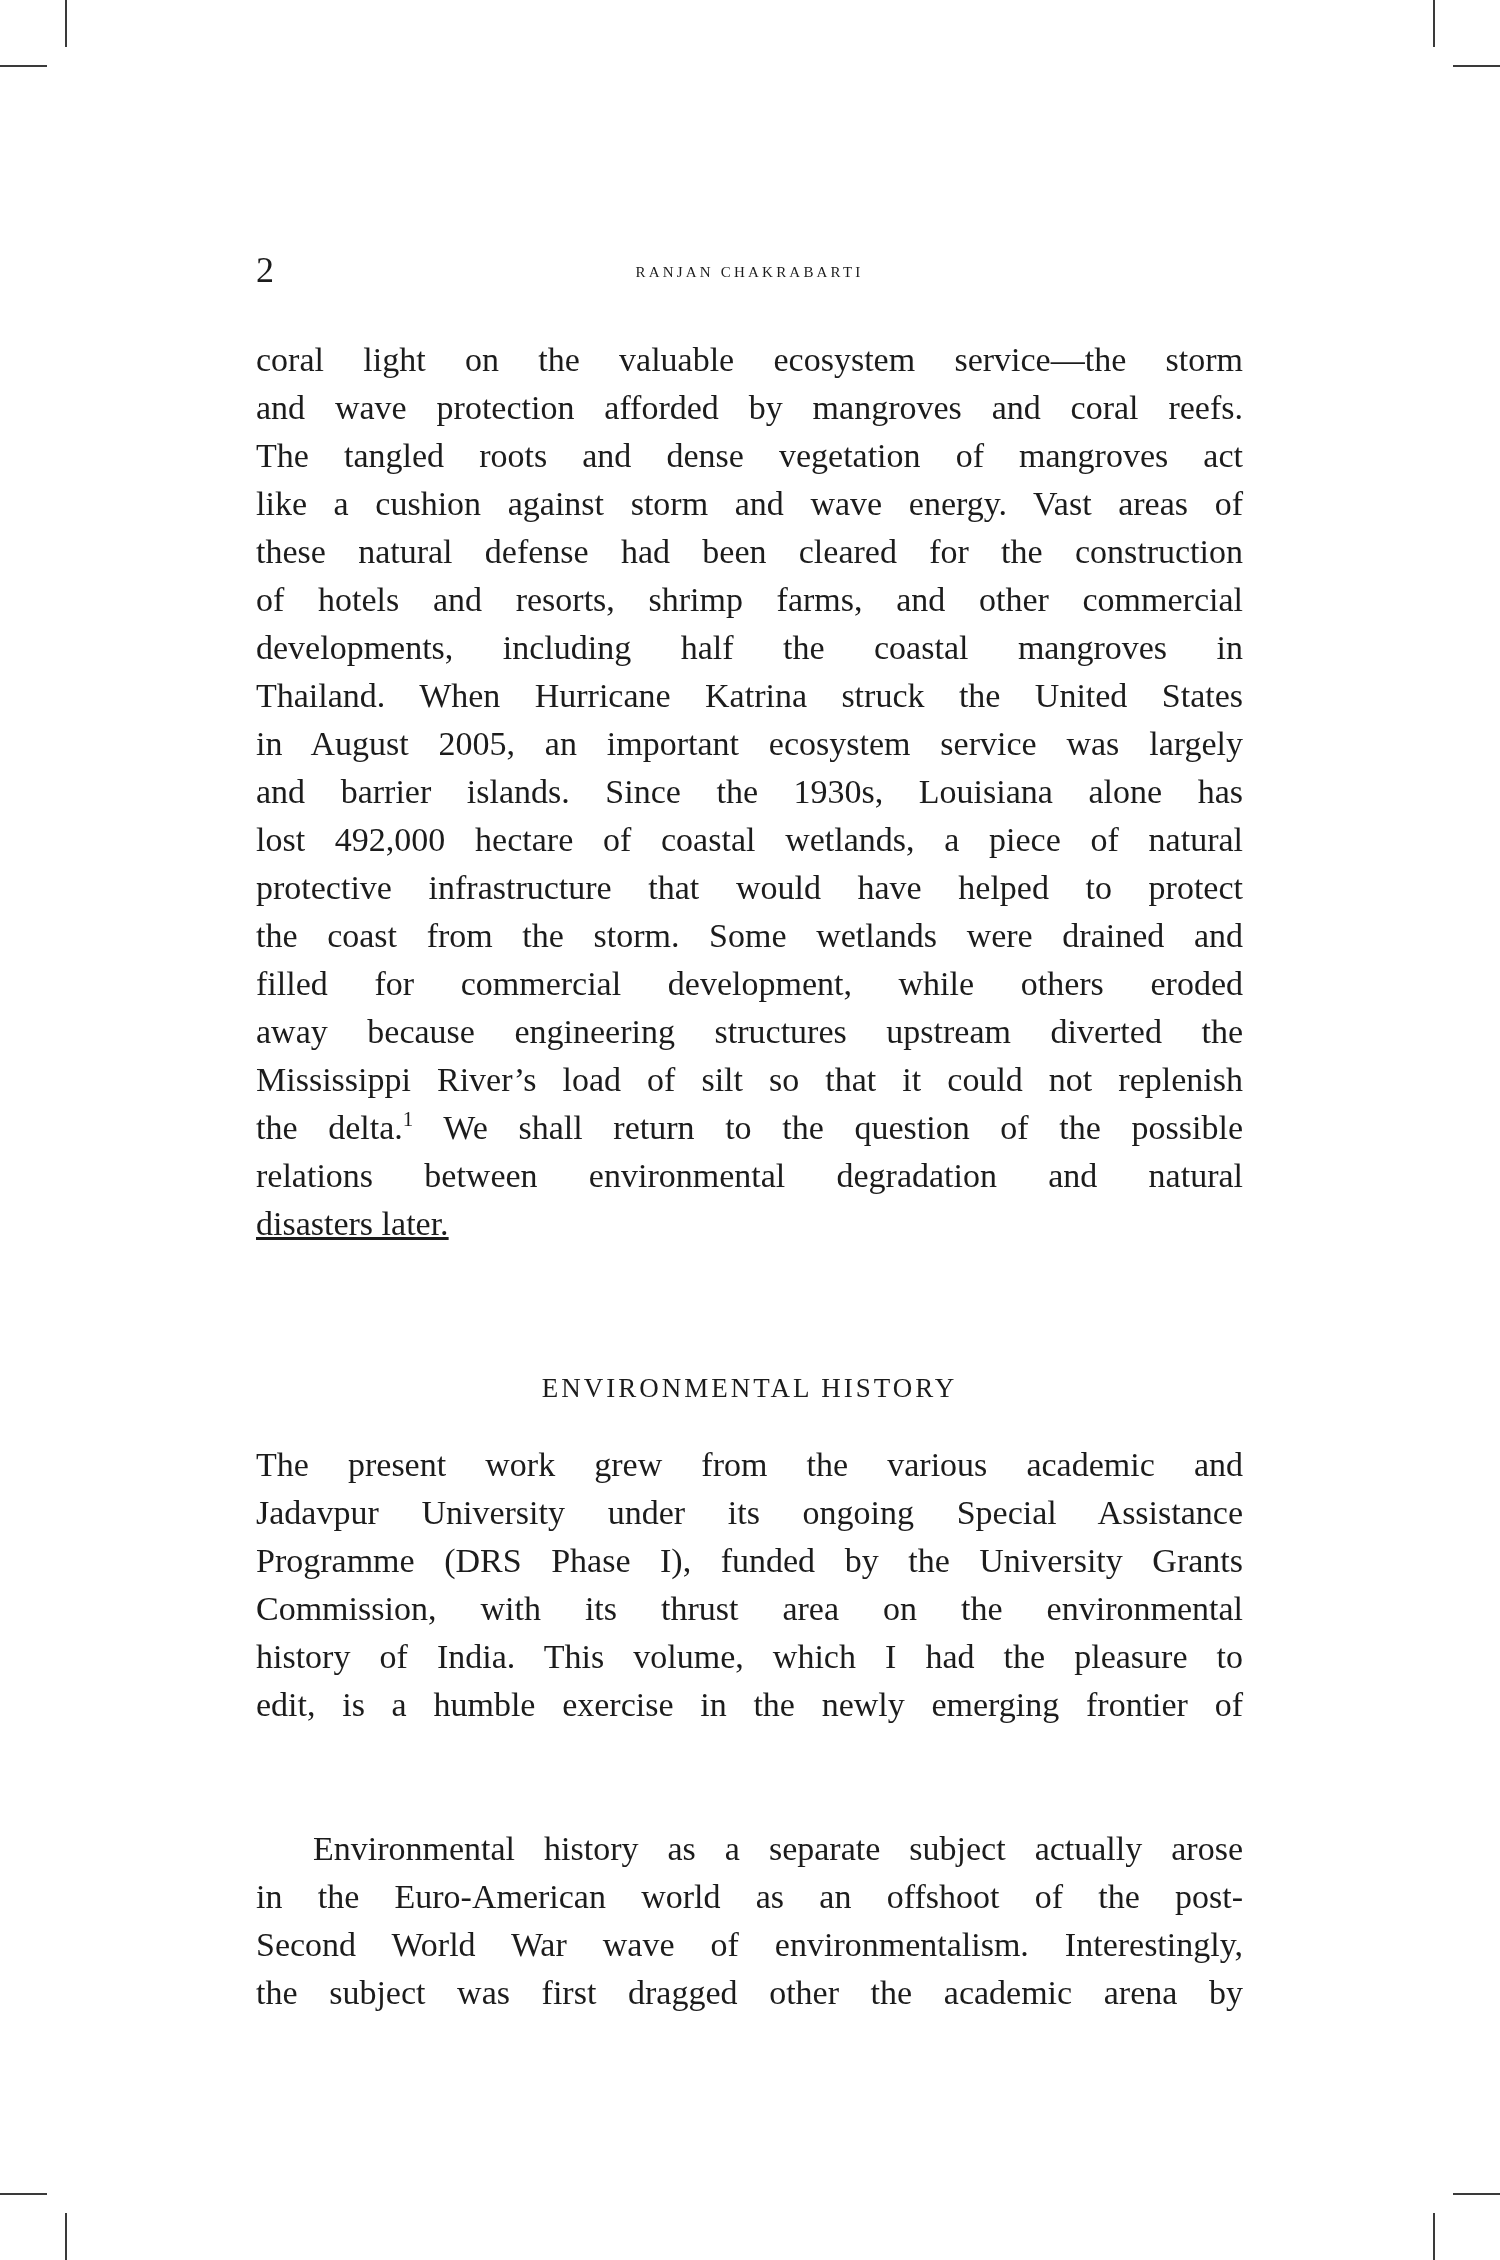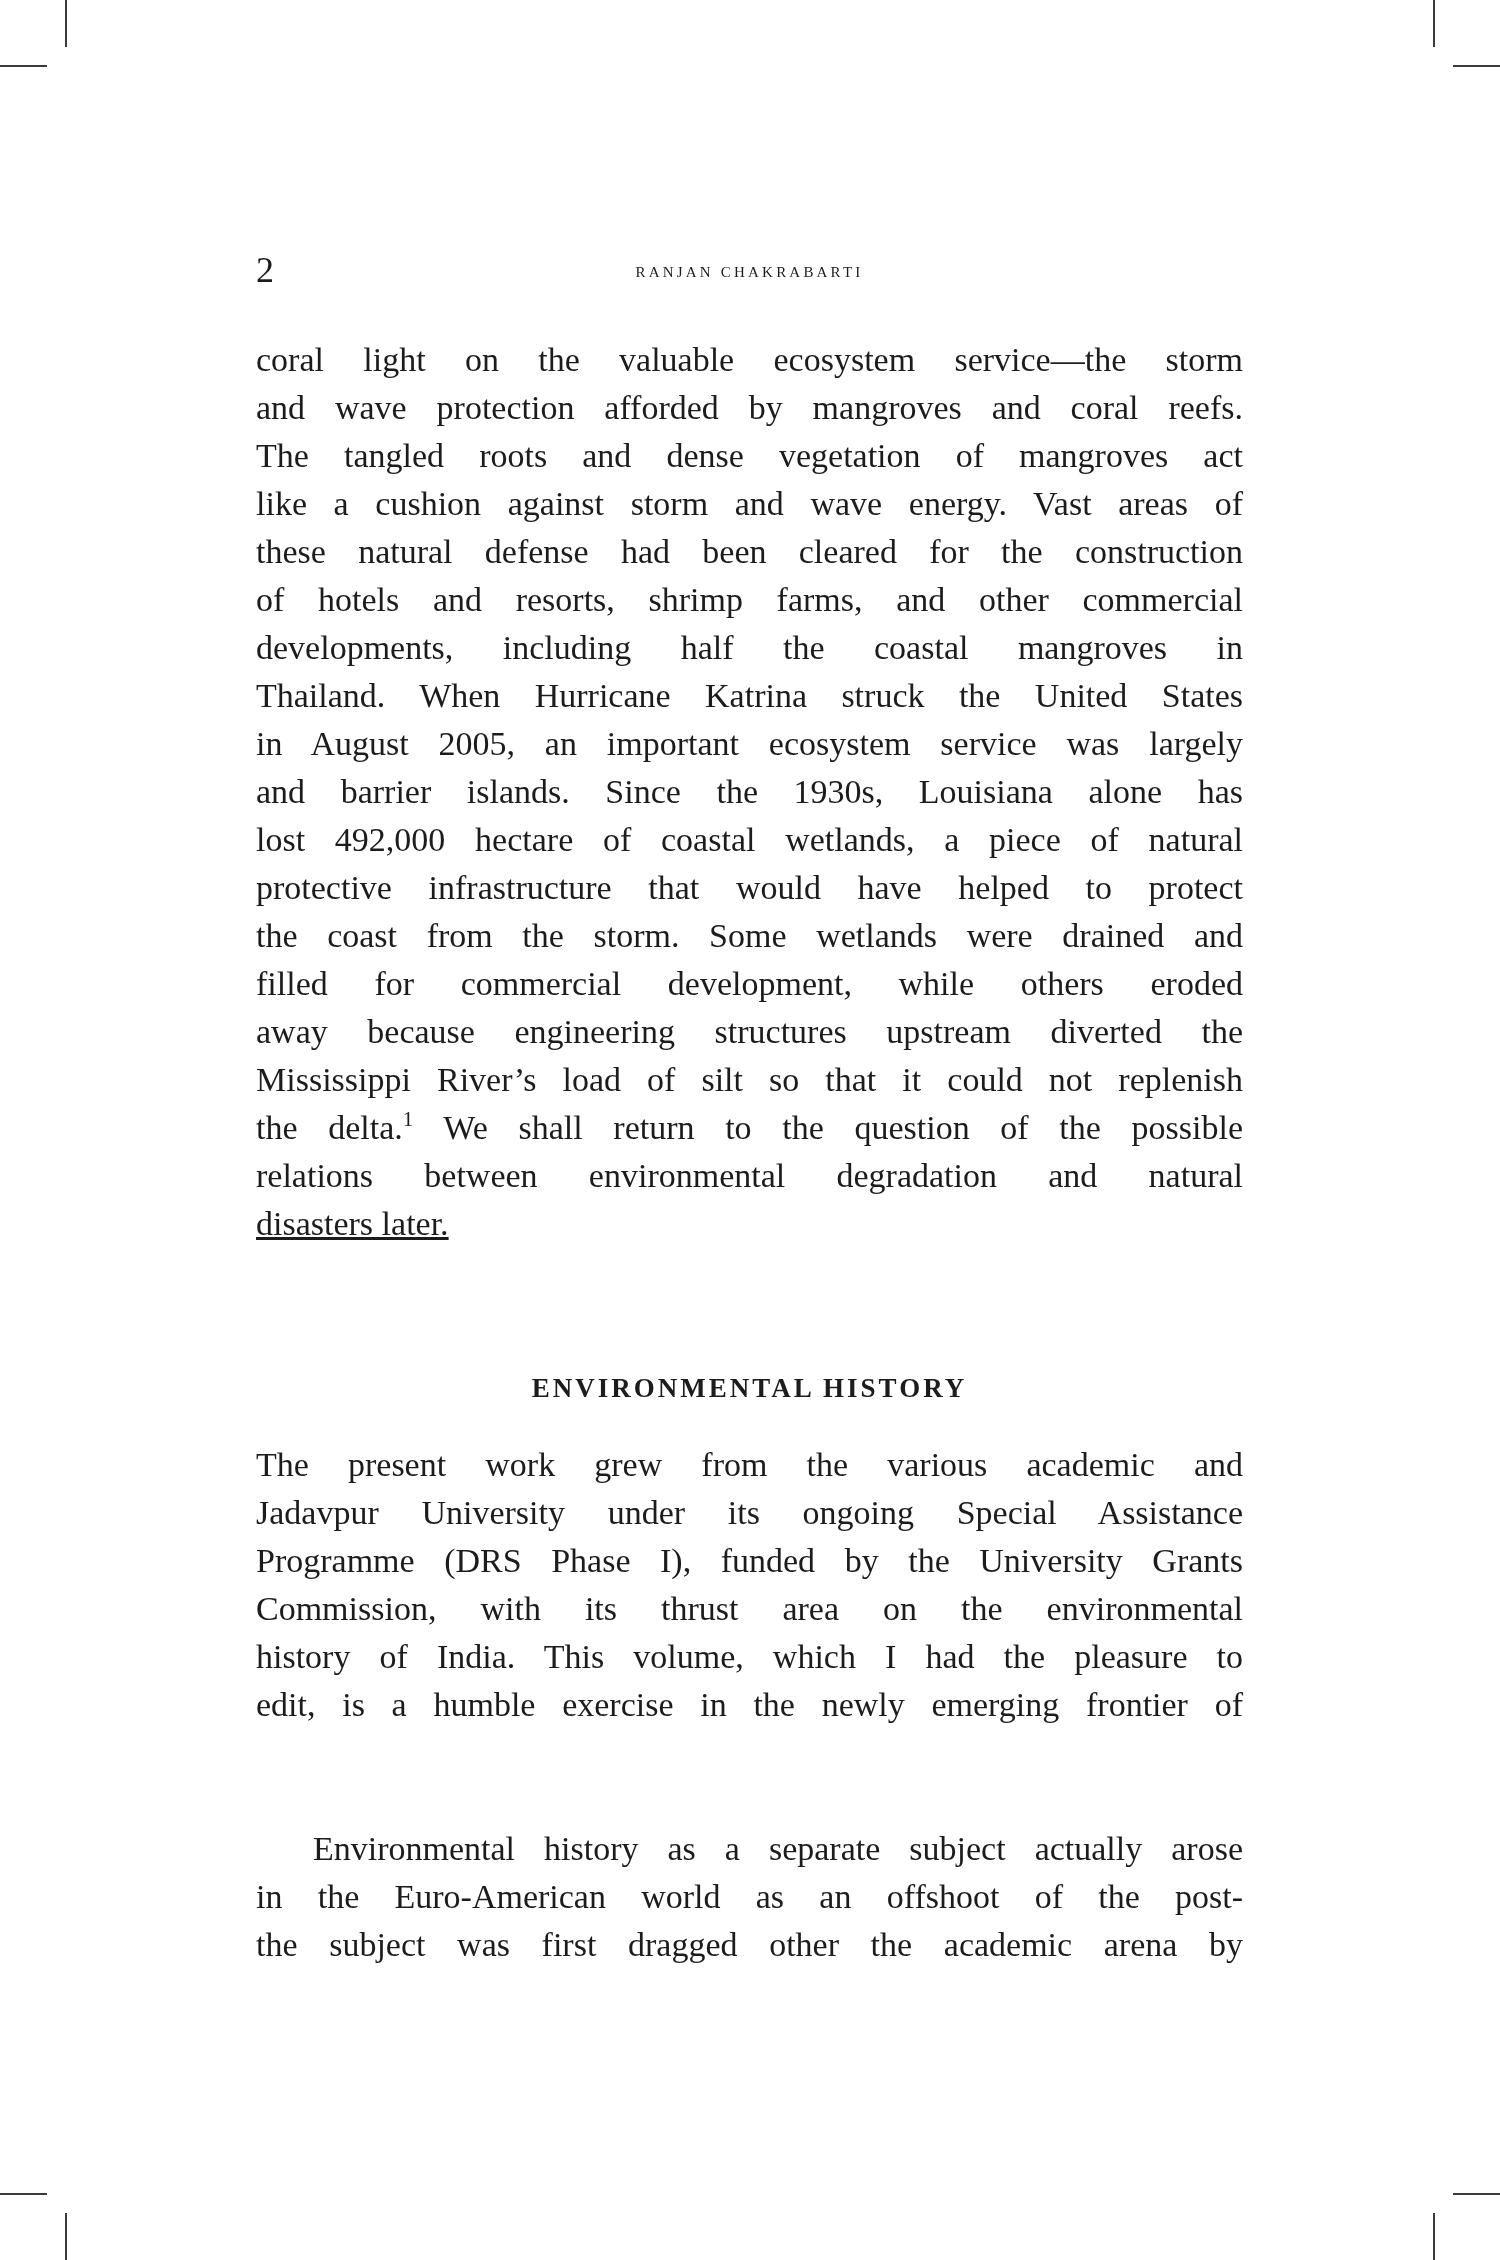--- a/index.html
+++ b/index.html
@@ -73,21 +73,21 @@
   .section-heading {
     position: absolute;
     left: 256px;
     width: 987px;
     top: 1368px;
     text-align: center;
     font-size: 27px;
     letter-spacing: 3px;
     line-height: 40px;
     margin: 0;
-    font-weight: bold;
+    font-weight: normal;
   }
 </style>
 </head>
 <body>
 
 <div class="crop v" style="left:65px; top:0;"></div>
 <div class="crop h" style="left:0; top:65px;"></div>
 <div class="crop v" style="left:1433px; top:0;"></div>
 <div class="crop h" style="left:1453px; top:65px;"></div>
 <div class="crop h" style="left:0; top:2193px;"></div>
@@ -127,14 +127,15 @@
   <span class="line">Jadavpur University under its ongoing Special Assistance</span>
   <span class="line">Programme (DRS Phase I), funded by the University Grants</span>
   <span class="line">Commission, with its thrust area on the environmental</span>
   <span class="line">history of India. This volume, which I had the pleasure to</span>
   <span class="line">edit, is a humble exercise in the newly emerging frontier of</span>
 </div>
 
 <div class="text-block" style="top:1825px;">
   <span class="line indent">Environmental history as a separate subject actually arose</span>
   <span class="line">in the Euro-American world as an offshoot of the post-</span>
+  <span class="line">Second World War wave of environmentalism. Interestingly,</span>
   <span class="line">the subject was first dragged other the academic arena by</span>
 </div>
 
 </body></html>

